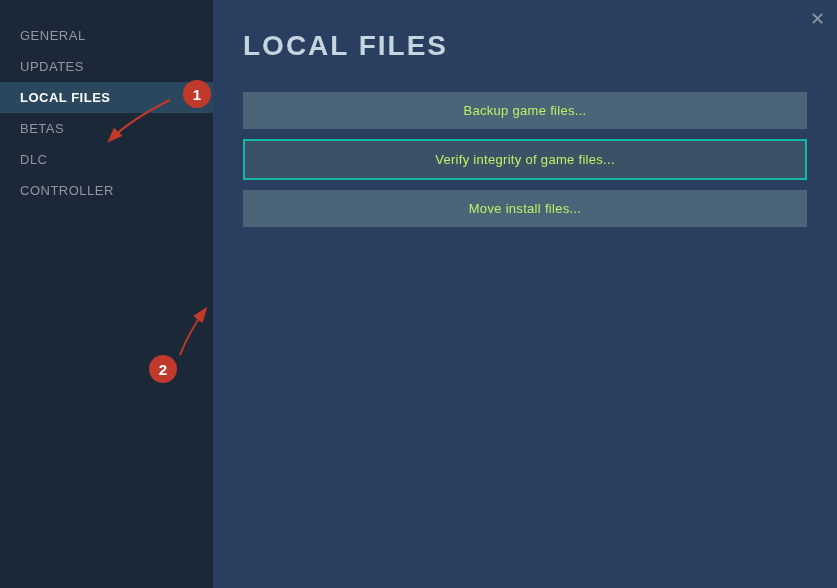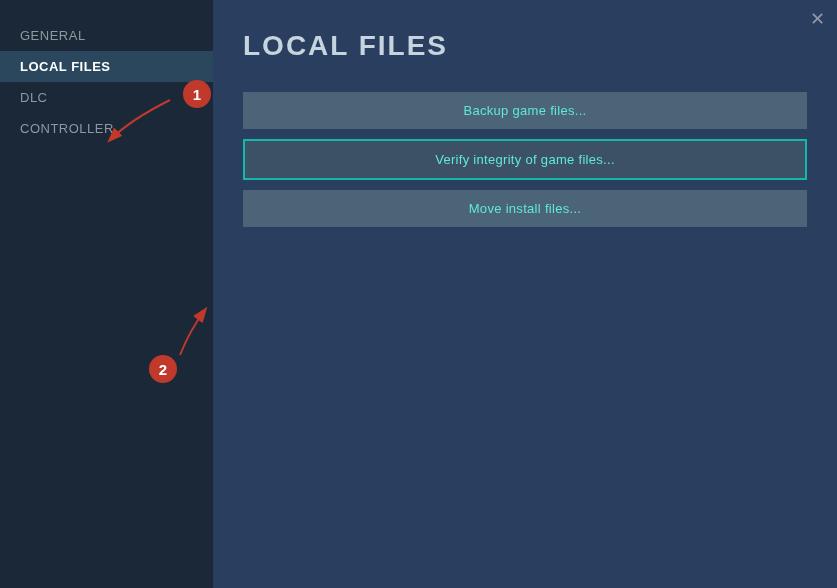--- a/index.html
+++ b/index.html
@@ -110,21 +110,21 @@
     }
 
     .btn-browse {
       min-width: 250px;
     }
 
     .btn-full {
       display: block;
       width: 100%;
       background: #4c6477;
-      color: #5eead4;
+      color: #bef264;
       border: none;
       padding: 11px 20px;
       font-size: 13px;
       cursor: pointer;
       text-align: center;
       margin-bottom: 10px;
       letter-spacing: 0.3px;
     }
 
     .btn-verify {
@@ -158,21 +158,23 @@
 <body>
 
 <div class="window">
 
   <span class="close-btn">✕</span>
 
   <div class="content-area">
 
     <nav class="sidebar">
       <a class="sidebar-item">GENERAL</a>
+      <a class="sidebar-item">UPDATES</a>
       <a class="sidebar-item active selected-nav">LOCAL FILES</a>
+      <a class="sidebar-item">BETAS</a>
       <a class="sidebar-item">DLC</a>
       <a class="sidebar-item">CONTROLLER</a>
     </nav>
 
     <div class="main-panel">
       <div class="page-title">LOCAL FILES</div>
 
 
       <button class="btn-full">Backup game files...</button>
 

